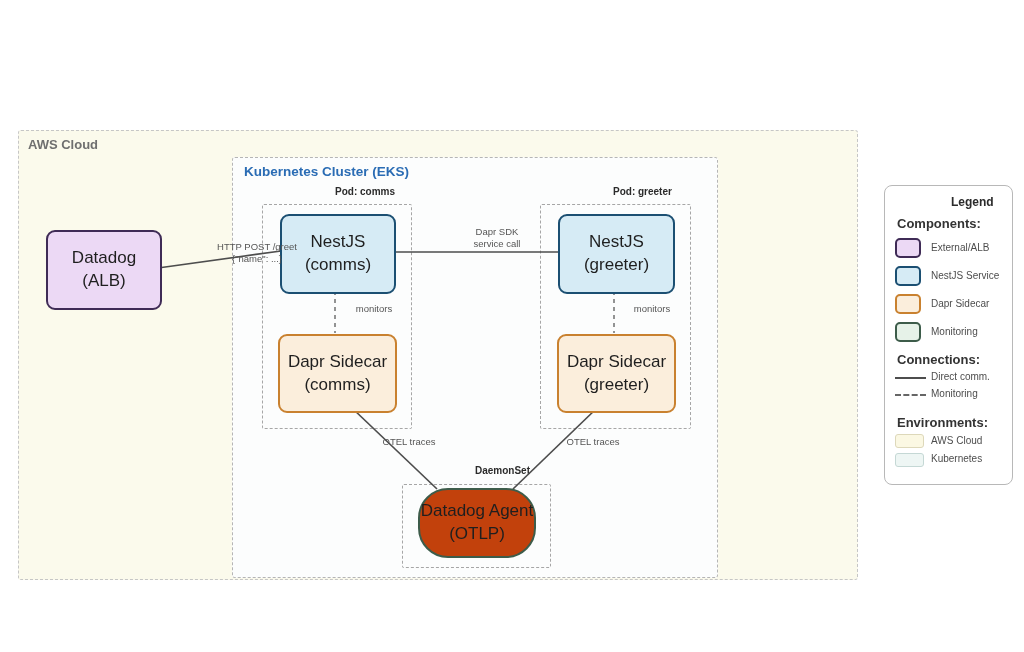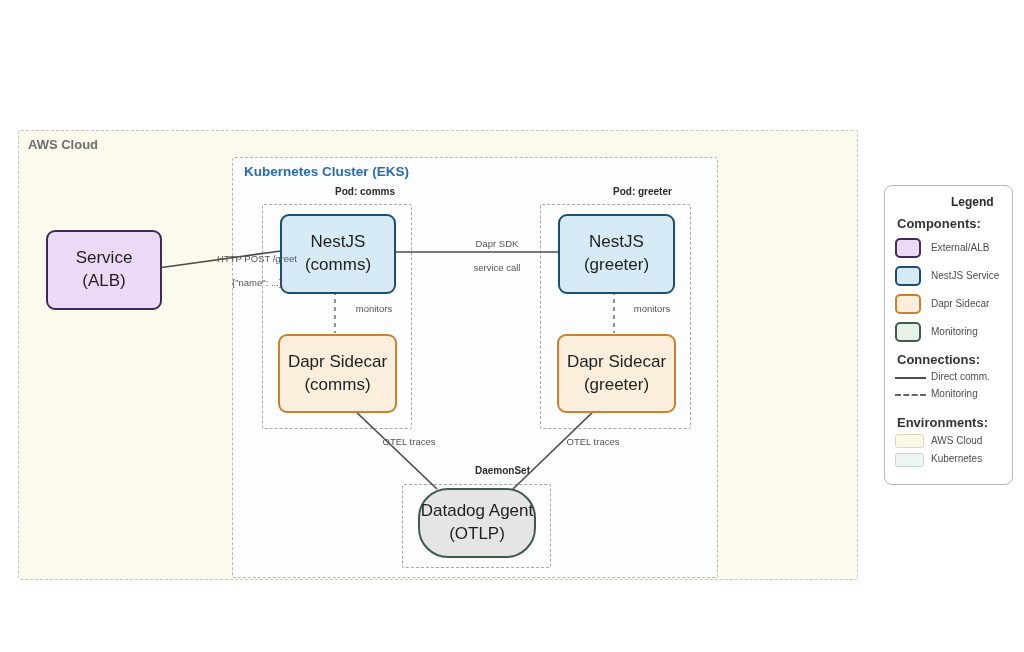--- a/index.html
+++ b/index.html
@@ -41,30 +41,30 @@
   .node{
     position:absolute;border-radius:9px;border:2px solid #14b8a6;
     display:flex;flex-direction:column;align-items:center;justify-content:center;
     text-align:center;font-size:17px;line-height:1.35;color:#1f1f1f;z-index:6;
   }
   .node-internet{left:46px;top:230px;width:112px;height:76px;background:#ecd9f5;border-color:#3f2b56;}
   .node-nestjs-comms{left:280px;top:214px;width:112px;height:76px;background:#d6ebf5;border-color:#1b4f72;}
   .node-nestjs-greeter{left:558px;top:214px;width:113px;height:76px;background:#d6ebf5;border-color:#1b4f72;}
   .node-dapr-comms{left:278px;top:334px;width:115px;height:75px;background:#fbeedc;border-color:#c9812f;}
   .node-dapr-greeter{left:557px;top:334px;width:115px;height:75px;background:#fbeedc;border-color:#c9812f;}
-  .node-datadog{left:418px;top:488px;width:114px;height:66px;background:#e5e5e5;border-color:#3d5c4a;border-radius:30px;}
+  .node-datadog{left:418px;top:488px;width:114px;height:66px;background:#c2410c;border-color:#3d5c4a;border-radius:30px;}
   
   .edges{position:absolute;left:0;top:0;z-index:4;pointer-events:none;}
   .edge{stroke:#4d4d4d;stroke-width:1.7;}
   .edge-dashed{stroke:#666666;stroke-width:1.4;stroke-dasharray:4 4;}
   .edge-label{
     position:absolute;transform:translateX(-50%);text-align:center;
     font-size:9.5px;line-height:1.25;color:#555555;z-index:7;white-space:nowrap;
   }
-  .edge-label span{display:block;margin-top:12px;}
+  .edge-label span{display:block;}
   .el-http{left:257px;top:241px;}
   .el-sdk{left:497px;top:226px;}
   .el-mon-comms{left:374px;top:303px;}
   .el-mon-greeter{left:652px;top:303px;}
   .el-otel-comms{left:409px;top:436px;}
   .el-otel-greeter{left:593px;top:436px;}
   
   .legend{
     position:absolute;left:884px;top:185px;width:127px;height:298px;
     background:#ffffff;border:1px solid #b8b8b8;border-radius:8px;z-index:8;
@@ -139,21 +139,21 @@
   <div class="edge-label el-sdk">
     <span>Dapr SDK</span>
     <span>service call</span>
   </div>
   <div class="edge-label el-mon-comms">monitors</div>
   <div class="edge-label el-mon-greeter">monitors</div>
   <div class="edge-label el-otel-comms">OTEL traces</div>
   <div class="edge-label el-otel-greeter">OTEL traces</div>
 
   <div class="node node-internet">
-    <span>Service</span>
+    <span>Datadog</span>
     <span>(ALB)</span>
   </div>
   <div class="node node-nestjs-comms">
     <span>NestJS</span>
     <span>(comms)</span>
   </div>
   <div class="node node-nestjs-greeter">
     <span>NestJS</span>
     <span>(greeter)</span>
   </div>

